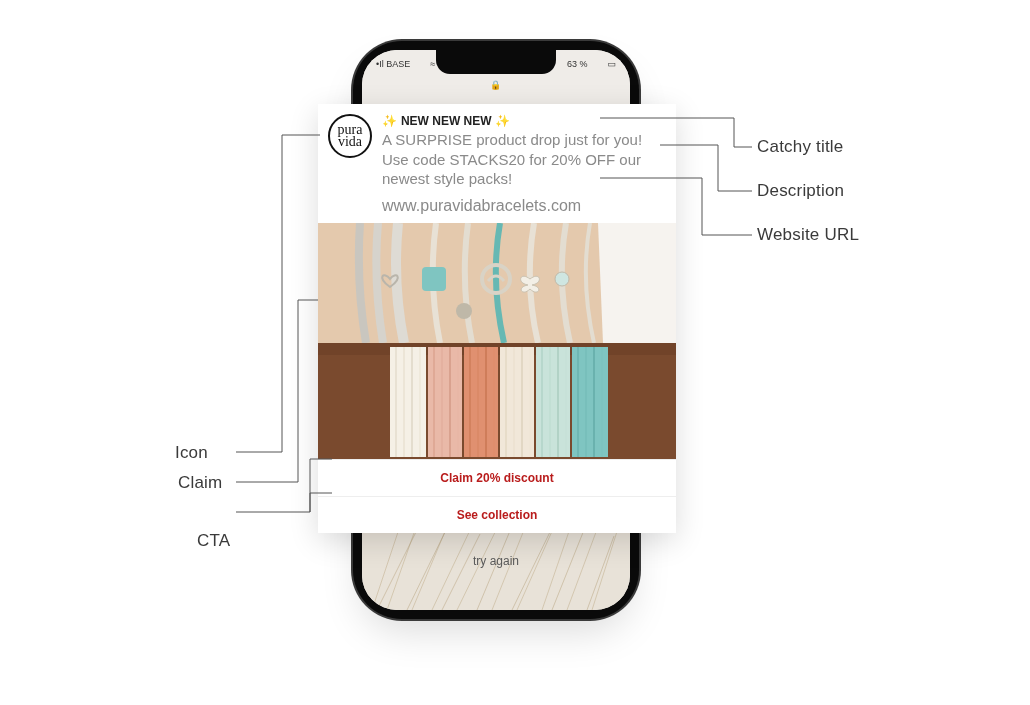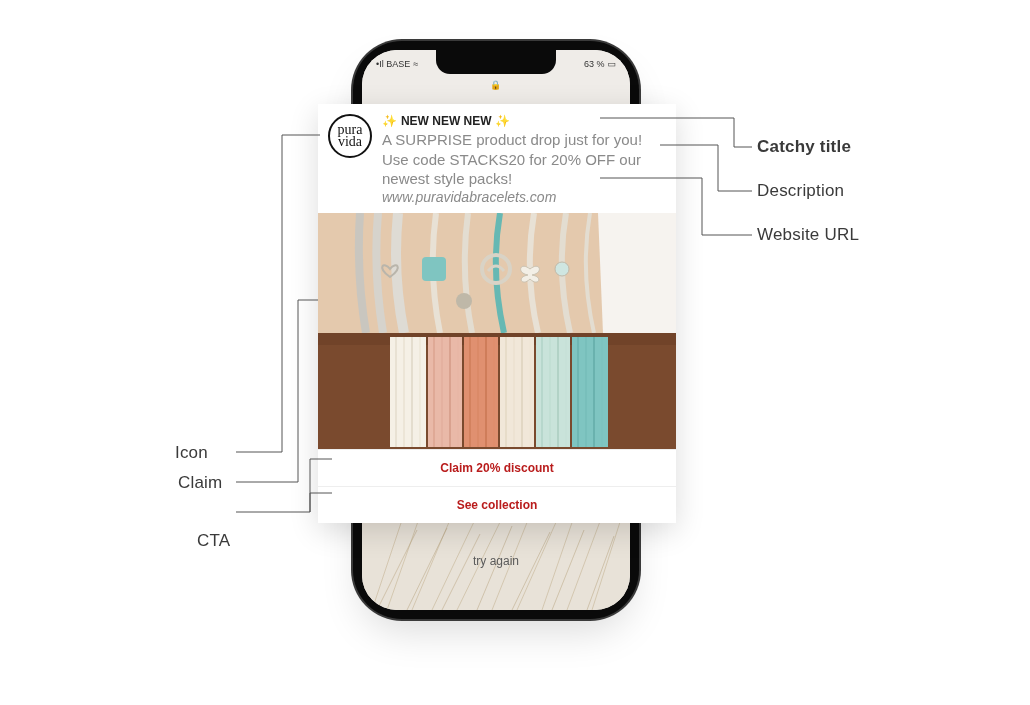--- a/index.html
+++ b/index.html
@@ -49,21 +49,21 @@
       top: 0; left: 0; right: 0;
       height: 28px;
       display: flex;
       align-items: center;
       justify-content: space-between;
       padding: 0 14px;
       font-size: 9px;
       color: #333;
       z-index: 4;
     }
-    .status-left, .status-right { display: flex; align-items: center; gap: 3px; }
+    .status-left, .status-right { display: flex; align-items: center; gap: 20px; }
     .lock-glyph { font-size: 9px; color: #555; position: absolute; top: 30px; left: 50%; transform: translateX(-50%); }
     .phone-body-image {
       position: absolute;
       left: 0; right: 0; top: 0; bottom: 0;
     }
     .phone-body-image svg { width: 100%; height: 100%; display: block; }
     .try-again {
       position: absolute;
       bottom: 42px;
       left: 0; right: 0;
@@ -114,24 +114,23 @@
       gap: 4px;
     }
     .sparkle { font-size: 12px; }
     .desc {
       font-size: 15px;
       color: #8a8a8a;
       line-height: 1.3;
       margin-top: 2px;
     }
     .url {
-      font-size: 14px;
+      font-size: 16px;
       color: #8a8a8a;
-      margin-top: 0;
-      font-style: italic;
+      margin-top: 8px;
     }
     .hero {
       width: 100%;
       height: 236px;
       background: linear-gradient(180deg, #d6bda2 0%, #c9a889 50%, #a07250 100%);
       position: relative;
       overflow: hidden;
     }
     .hero svg { width: 100%; height: 100%; display:block; }
     .cta {
@@ -312,21 +311,21 @@
       </svg>
     </div>
     <div class="cta">Claim 20% discount</div>
     <div class="cta">See collection</div>
   </div>
 
   <div class="callout-label" style="left:175px; top:443px;">Icon</div>
   <div class="callout-label" style="left:178px; top:473px;">Claim</div>
   <div class="callout-label" style="left:197px; top:503px;margin-top:28px;">CTA</div>
 
-  <div class="callout-label" style="left:757px; top:137px;font-weight:bold;">Catchy title</div>
+  <div class="callout-label" style="left:757px; top:137px;">Catchy title</div>
   <div class="callout-label" style="left:757px; top:181px;">Description</div>
   <div class="callout-label" style="left:757px; top:225px;">Website URL</div>
 
   <svg class="callout-line" width="1030" height="705" style="left:0; top:0; pointer-events:none;">
     <g stroke="#555" stroke-width="1" fill="none">
 
       <path d="M 236 452 L 282 452 L 282 135 L 320 135"></path>
 
       <path d="M 236 482 L 298 482 L 298 300 L 318 300"></path>
 

